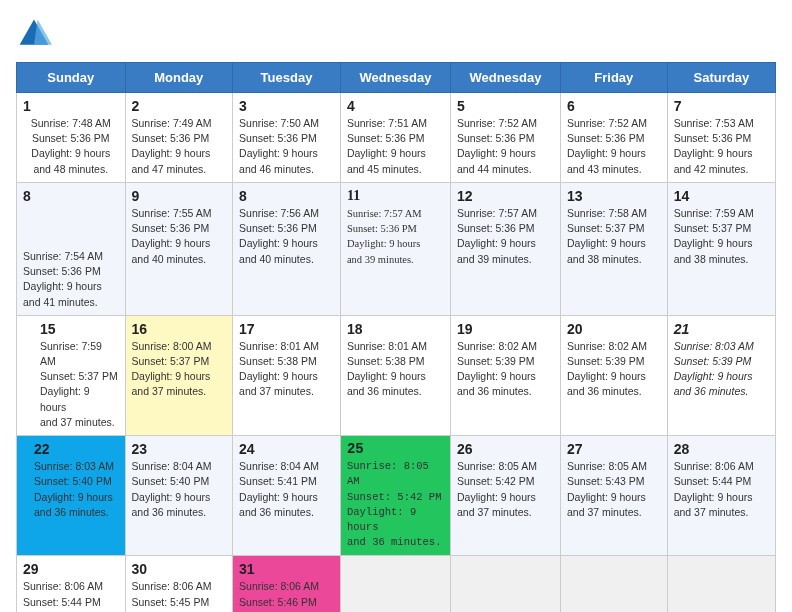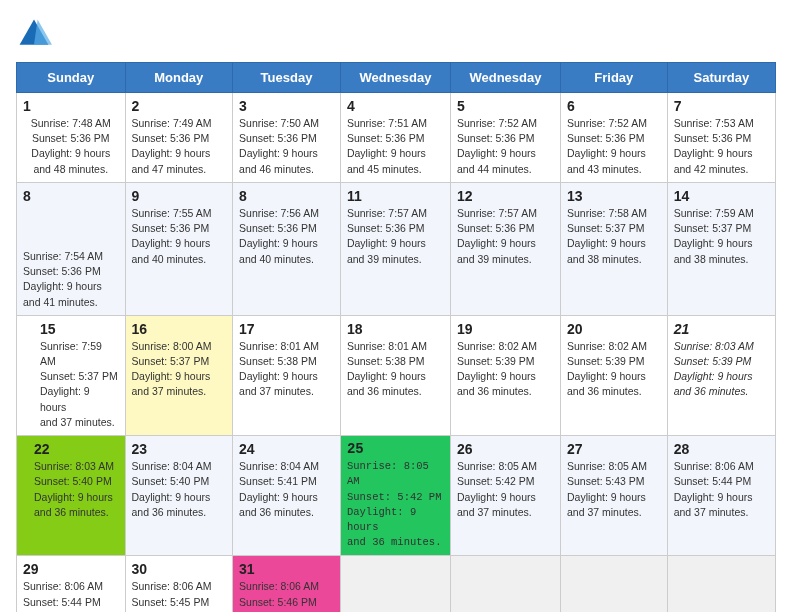--- a/index.html
+++ b/index.html
@@ -186,21 +186,21 @@
 Daylight: 9 hours
 and 40 minutes.</div>
         </td>
         <td style="background: rgb(242, 246, 252);">
           <span class="day-num">8</span>
           <div class="day-info" style="white-space: pre-line;">Sunrise: 7:56 AM
 Sunset: 5:36 PM
 Daylight: 9 hours
 and 40 minutes.</div>
         </td>
-        <td style="background: rgb(242, 246, 252);">
+        <td style="background: rgb(242, 246, 252); font-family: Liberation Serif, serif;">
           <span class="day-num">11</span>
           <div class="day-info" style="white-space: pre-line;">Sunrise: 7:57 AM
 Sunset: 5:36 PM
 Daylight: 9 hours
 and 39 minutes.</div>
         </td>
         <td style="background: rgb(242, 246, 252);">
           <span class="day-num">12</span>
           <div class="day-info" style="white-space: pre-line;">Sunrise: 7:57 AM
 Sunset: 5:36 PM
@@ -267,21 +267,21 @@
         </td>
         <td style="background: rgb(255, 255, 255); font-style: italic;">
           <span class="day-num">21</span>
           <div class="day-info" style="white-space: pre-line;">Sunrise: 8:03 AM
 Sunset: 5:39 PM
 Daylight: 9 hours
 and 36 minutes.</div>
         </td>
       </tr>
       <tr>
-        <td style="background: #84cc16; padding-left: 17px;">
+        <td style="background: #0ea5e9; padding-left: 17px;">
           <span class="day-num">22</span>
           <div class="day-info" style="white-space: pre-line;">Sunrise: 8:03 AM
 Sunset: 5:40 PM
 Daylight: 9 hours
 and 36 minutes.</div>
         </td>
         <td style="background: rgb(242, 246, 252);">
           <span class="day-num">23</span>
           <div class="day-info" style="white-space: pre-line;">Sunrise: 8:04 AM
 Sunset: 5:40 PM

